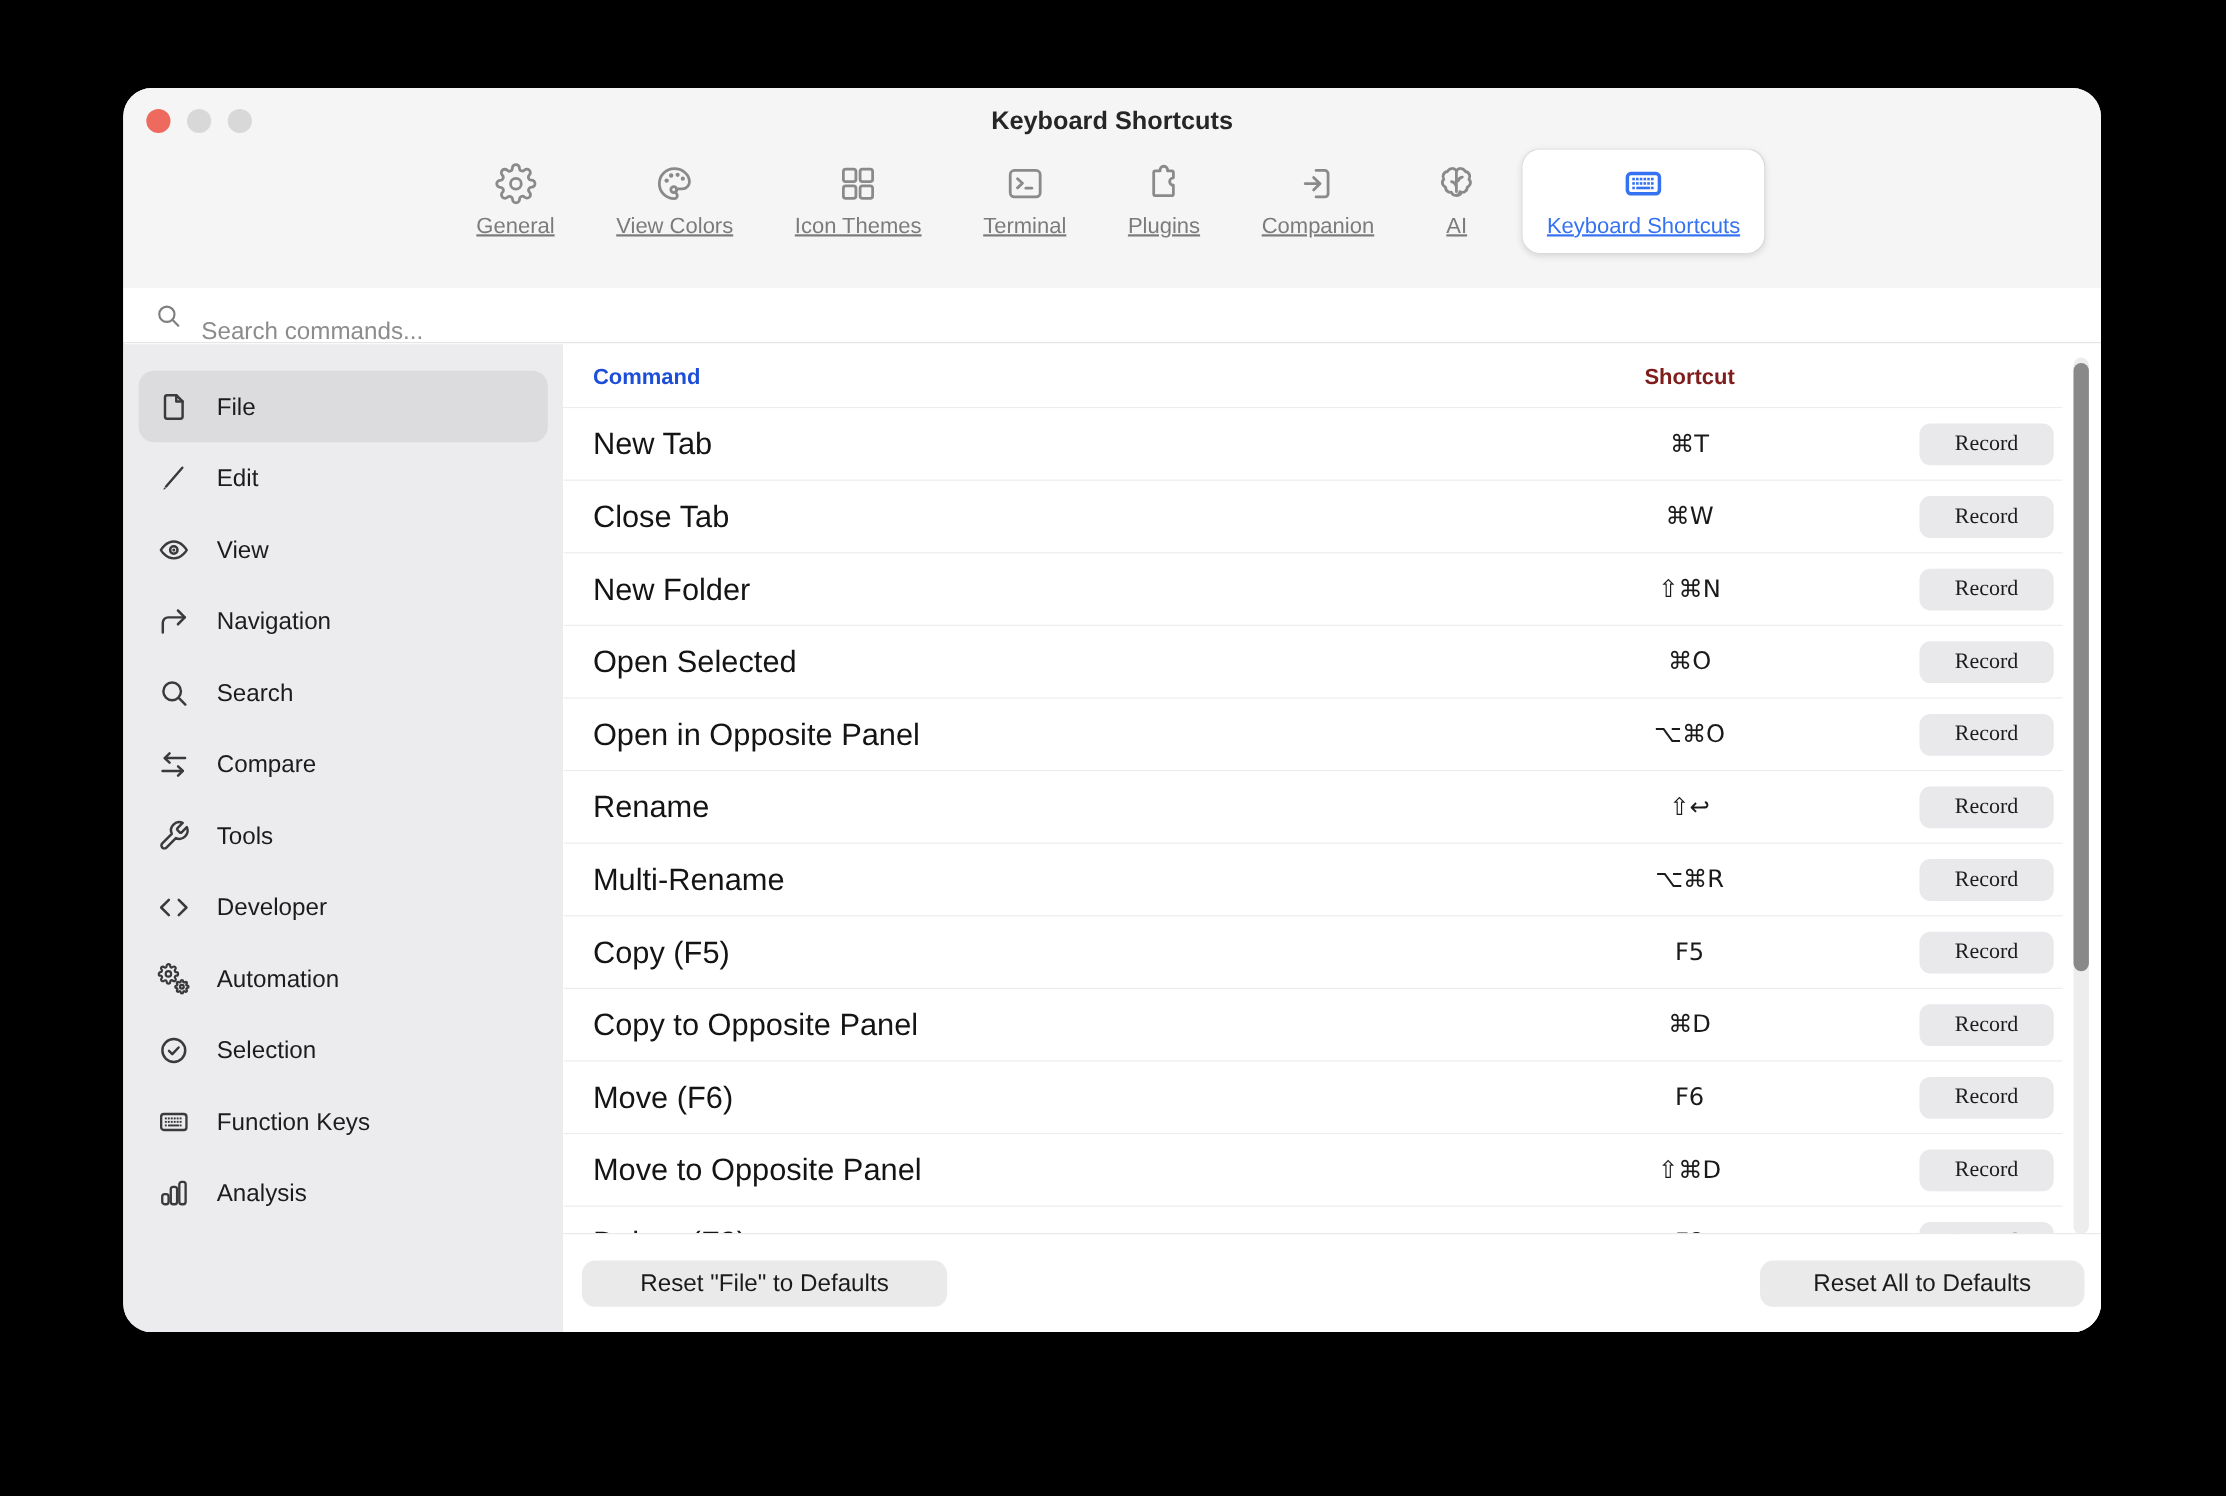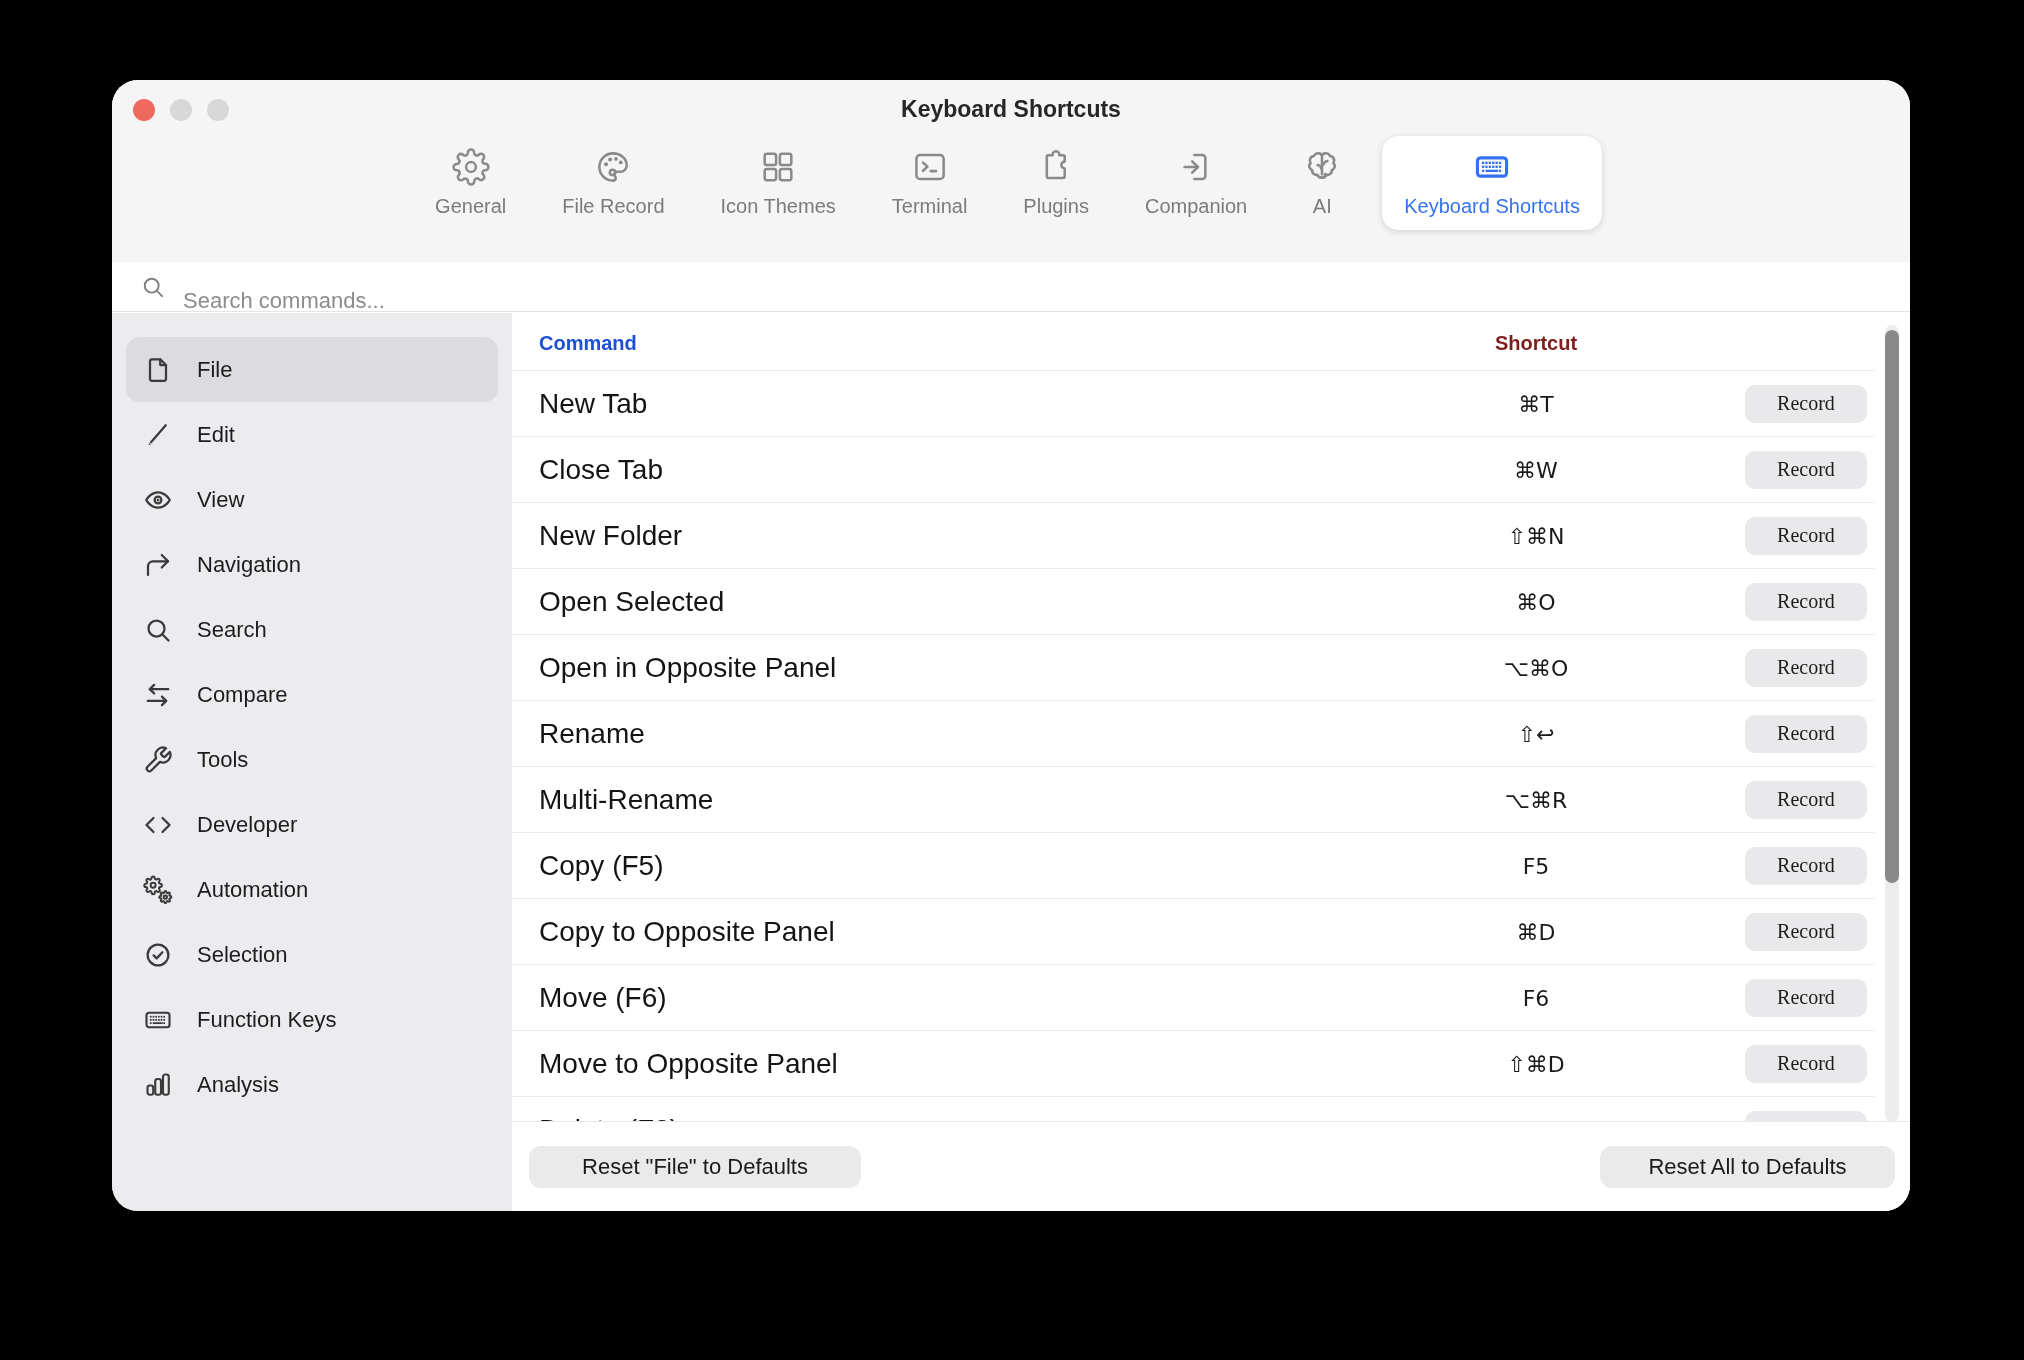--- a/index.html
+++ b/index.html
@@ -16,21 +16,21 @@
   .traffic{position:absolute;top:19px;left:21px;display:flex;gap:15px;}
   .dot{width:22px;height:22px;border-radius:50%;border:none;padding:0;}
   .dot.close{background:var(--close-button,#ee6a5f);}
   .dot.gray{background:#d9d8d9;}
   .title{position:absolute;top:16px;left:0;right:0;text-align:center;
     font-size:23px;font-weight:700;color:#262627;}
   .tabs{position:absolute;top:56px;left:0;right:0;display:flex;justify-content:center;
     align-items:flex-start;gap:26px;}
   .tab{display:flex;flex-direction:column;align-items:center;gap:9px;
     padding:12px 15px 12px;border-radius:16px;color:#7b7b7b;font-size:20px;
-    background:transparent;border:none;font-family:inherit;}
+    background:transparent;border:none;font-family:inherit;text-decoration:underline;}
   .tab .ticon{width:38px;height:38px;color:#8a8a8a;}
   .tab.selected{background:#fff;color:var(--accent,#3572f2);padding-left:22px;padding-right:22px;
     box-shadow:0 2px 7px rgba(0,0,0,.13),0 0 1px rgba(0,0,0,.10);}
   .tab.selected .ticon{color:var(--accent,#3572f2);}
   .tlabel{white-space:nowrap;}
   
   .searchrow{position:absolute;top:182px;left:0;right:0;height:50px;background:#fff;
     border-bottom:1px solid #e3e3e4;display:flex;align-items:center;gap:15px;
     padding-left:28px;box-sizing:border-box;}
   .searchrow .sicon{width:26px;height:26px;color:#7f7f7f;flex:none;}
@@ -99,21 +99,21 @@
 
       <button class="tab">
         <svg class="ticon" viewBox="0 0 24 24" fill="none" stroke="currentColor" stroke-width="1.6" stroke-linecap="round" stroke-linejoin="round">
           <path d="M12 3.4a8.6 8.6 0 0 0 0 17.2c1 0 1.7-.8 1.7-1.7 0-.4-.2-.8-.4-1.1-.3-.3-.4-.7-.4-1.1 0-1 .8-1.7 1.7-1.7h2a4.1 4.1 0 0 0 4.1-4.1C20.6 6.6 16.7 3.4 12 3.4z"></path>
           <circle cx="7.6" cy="10.2" r="1.25" fill="currentColor" stroke="none"></circle>
           <circle cx="10.2" cy="7.3" r="1.25" fill="currentColor" stroke="none"></circle>
           <circle cx="13.9" cy="6.9" r="1.2" fill="currentColor" stroke="none"></circle>
           <circle cx="16.9" cy="9.1" r="1.2" fill="currentColor" stroke="none"></circle>
           <circle cx="11.7" cy="15.4" r="1.7"></circle>
         </svg>
-        <span class="tlabel">File Record</span>
+        <span class="tlabel">View Colors</span>
       </button>
 
       <button class="tab">
         <svg class="ticon" viewBox="0 0 24 24" fill="none" stroke="currentColor" stroke-width="1.6" stroke-linecap="round" stroke-linejoin="round">
           <rect x="3.6" y="3.6" width="7.2" height="7.2" rx="1.4"></rect>
           <rect x="13.2" y="3.6" width="7.2" height="7.2" rx="1.4"></rect>
           <rect x="3.6" y="13.2" width="7.2" height="7.2" rx="1.4"></rect>
           <rect x="13.2" y="13.2" width="7.2" height="7.2" rx="1.4"></rect>
         </svg>
         <span class="tlabel">Icon Themes</span>

